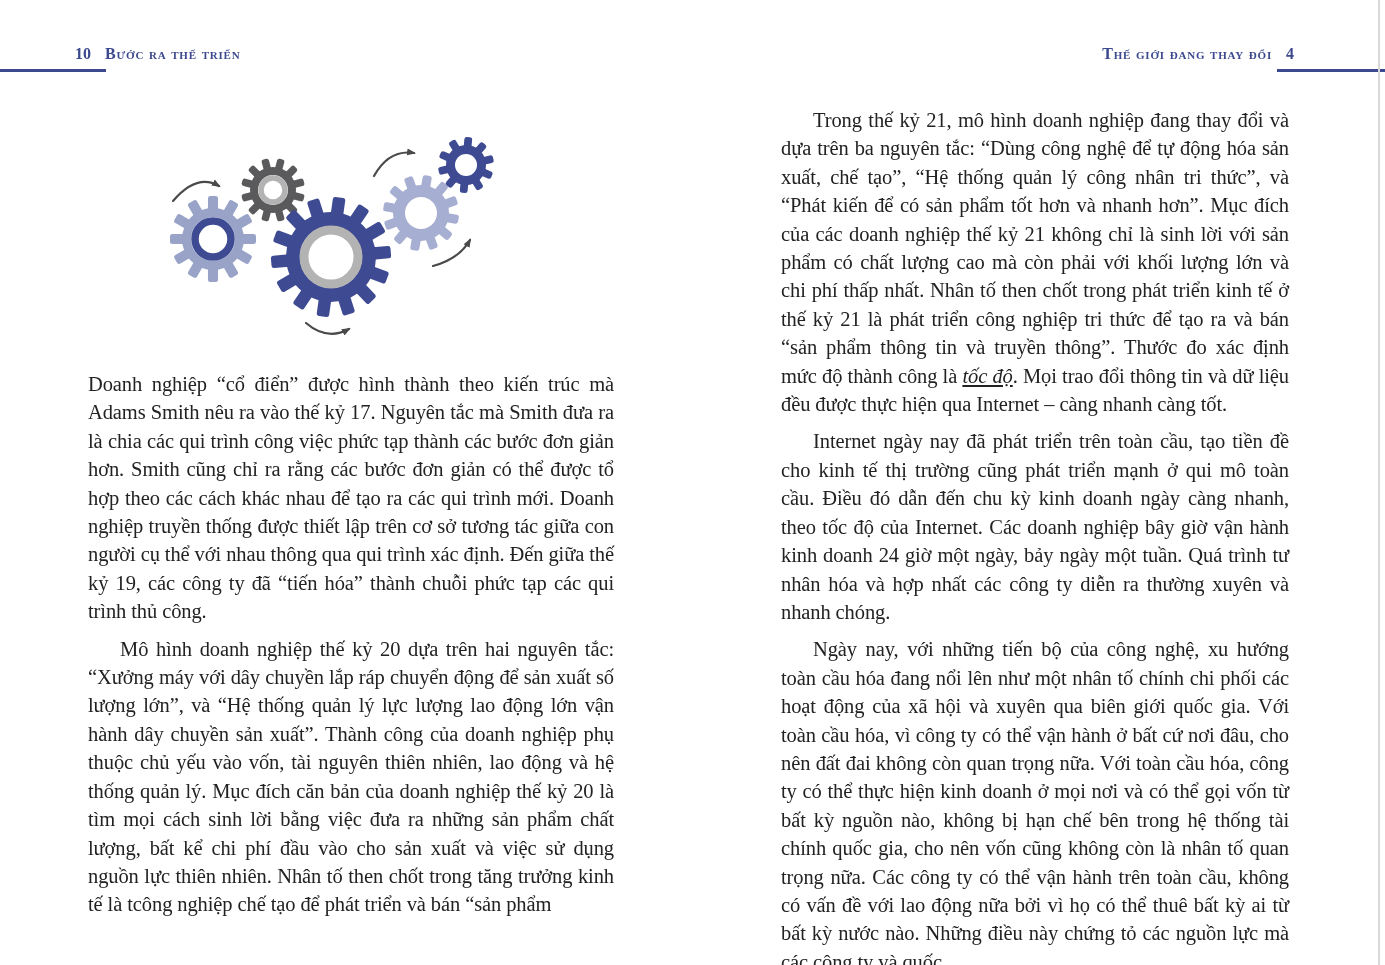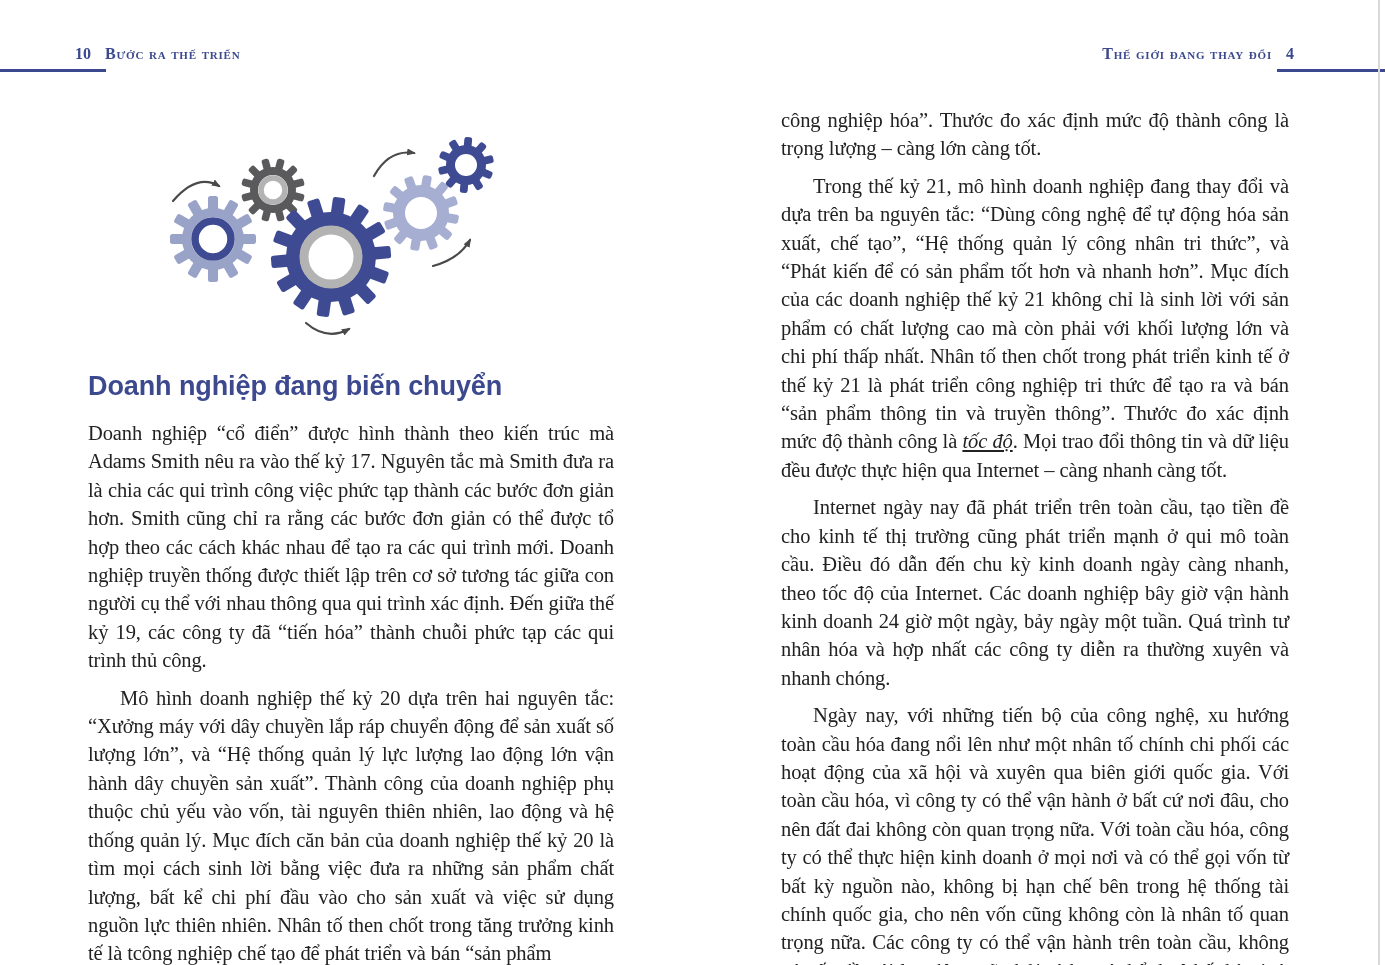--- a/index.html
+++ b/index.html
@@ -146,25 +146,23 @@
     </g>
     <g id="arrows-group" fill="none" stroke-width="2.2" stroke-linecap="round">
     <path d="M 173 201 Q 197 173 219 186" marker-end="url(#ah)" stroke="#4a4a4a"></path>
     <path d="M 374 176 Q 389 149 414 153" marker-end="url(#ah)" stroke="#4a4a4a"></path>
     <path d="M 433 266 Q 459 259 470 240" marker-end="url(#ah)" stroke="#4a4a4a"></path>
     <path d="M 306 323 Q 327 341 349 329" marker-end="url(#ah)" stroke="#4a4a4a"></path>
   </g>
 </svg>
 
 <div class="col col-left">
-  <h1 class="section-heading">Doanh nghiệp đang biến chuyển</h1>
   <p class="body-p">Doanh nghiệp “cổ điển” được hình thành theo kiến trúc mà Adams Smith nêu ra vào thế kỷ 17. Nguyên tắc mà Smith đưa ra là chia các qui trình công việc phức tạp thành các bước đơn giản hơn. Smith cũng chỉ ra rằng các bước đơn giản có thể được tổ hợp theo các cách khác nhau để tạo ra các qui trình mới. Doanh nghiệp truyền thống được thiết lập trên cơ sở tương tác giữa con người cụ thể với nhau thông qua qui trình xác định. Đến giữa thế kỷ 19, các công ty đã “tiến hóa” thành chuỗi phức tạp các qui trình thủ công.</p>
   <p class="body-p indent">Mô hình doanh nghiệp thế kỷ 20 dựa trên hai nguyên tắc: “Xưởng máy với dây chuyền lắp ráp chuyển động để sản xuất số lượng lớn”, và “Hệ thống quản lý lực lượng lao động lớn vận hành dây chuyền sản xuất”. Thành công của doanh nghiệp phụ thuộc chủ yếu vào vốn, tài nguyên thiên nhiên, lao động và hệ thống quản lý. Mục đích căn bản của doanh nghiệp thế kỷ 20 là tìm mọi cách sinh lời bằng việc đưa ra những sản phẩm chất lượng, bất kể chi phí đầu vào cho sản xuất và việc sử dụng nguồn lực thiên nhiên. Nhân tố then chốt trong tăng trưởng kinh tế là tcông nghiệp chế tạo để phát triển và bán “sản phẩm</p>
 </div>
 
 <div class="col col-right">
-  <p class="body-p">công nghiệp hóa”. Thước đo xác định mức độ thành công là trọng lượng – càng lớn càng tốt.</p>
   <p class="body-p indent"><span>Trong thế kỷ 21, mô hình doanh nghiệp đang thay đổi và dựa trên ba nguyên tắc: “Dùng công nghệ để tự động hóa sản xuất, chế tạo”, “Hệ thống quản lý công nhân tri thức”, và “Phát kiến để có sản phẩm tốt hơn và nhanh hơn”. Mục đích của các doanh nghiệp thế kỷ 21 không chỉ là sinh lời với sản phẩm có chất lượng cao mà còn phải với khối lượng lớn và chi phí thấp nhất. Nhân tố then chốt trong phát triển kinh tế ở thế kỷ 21 là phát triển công nghiệp tri thức để tạo ra và bán “sản phẩm thông tin và truyền thông”. Thước đo xác định mức độ thành công là </span><em class="it">tốc độ</em><span>. Mọi trao đổi thông tin và dữ liệu đều được thực hiện qua Internet – càng nhanh càng tốt.</span></p>
   <p class="body-p indent">Internet ngày nay đã phát triển trên toàn cầu, tạo tiền đề cho kinh tế thị trường cũng phát triển mạnh ở qui mô toàn cầu. Điều đó dẫn đến chu kỳ kinh doanh ngày càng nhanh, theo tốc độ của Internet. Các doanh nghiệp bây giờ vận hành kinh doanh 24 giờ một ngày, bảy ngày một tuần. Quá trình tư nhân hóa và hợp nhất các công ty diễn ra thường xuyên và nhanh chóng.</p>
   <p class="body-p indent">Ngày nay, với những tiến bộ của công nghệ, xu hướng toàn cầu hóa đang nổi lên như một nhân tố chính chi phối các hoạt động của xã hội và xuyên qua biên giới quốc gia. Với toàn cầu hóa, vì công ty có thể vận hành ở bất cứ nơi đâu, cho nên đất đai không còn quan trọng nữa. Với toàn cầu hóa, công ty có thể thực hiện kinh doanh ở mọi nơi và có thể gọi vốn từ bất kỳ nguồn nào, không bị hạn chế bên trong hệ thống tài chính quốc gia, cho nên vốn cũng không còn là nhân tố quan trọng nữa. Các công ty có thể vận hành trên toàn cầu, không có vấn đề với lao động nữa bởi vì họ có thể thuê bất kỳ ai từ bất kỳ nước nào. Những điều này chứng tỏ các nguồn lực mà các công ty và quốc</p>
 </div>
 
 <div class="page-edge"></div>
 
 </body></html>

